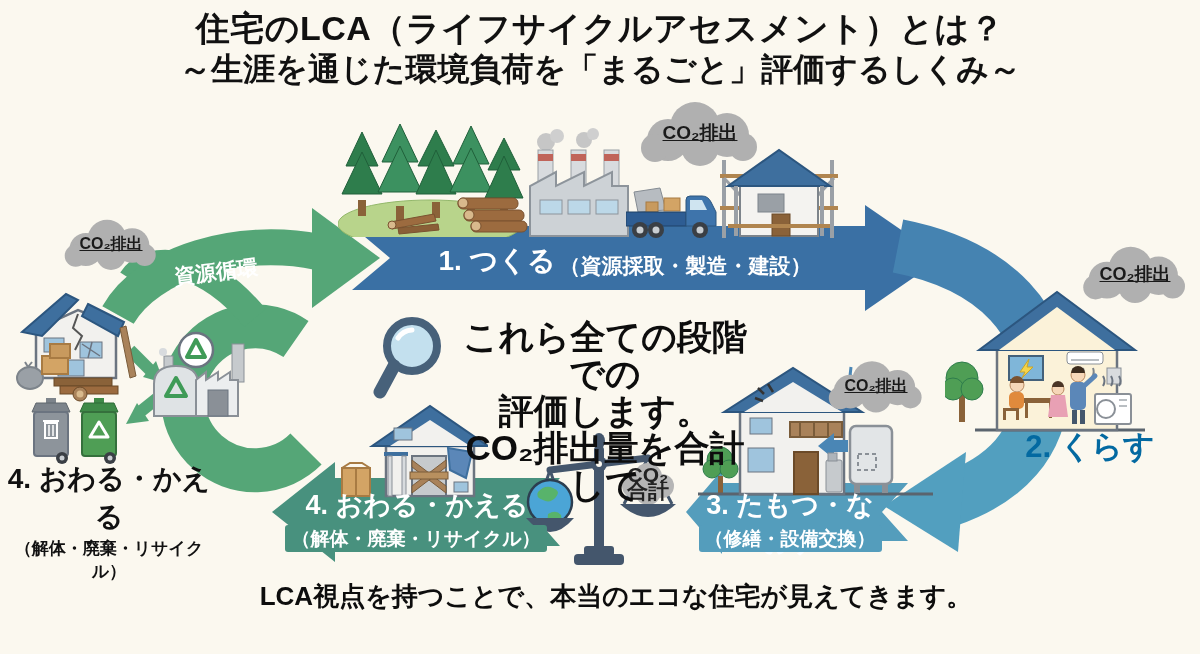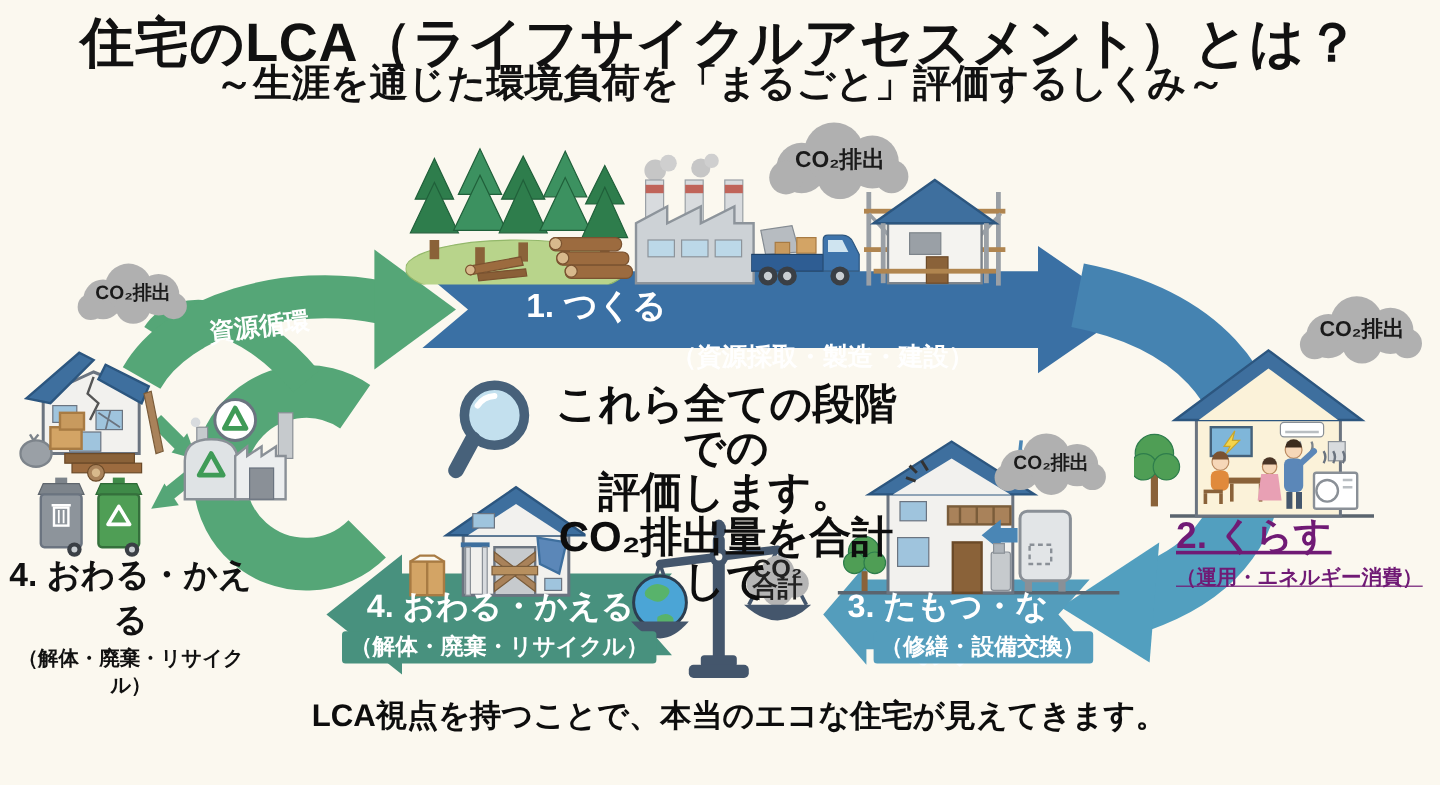--- a/index.html
+++ b/index.html
@@ -5,39 +5,39 @@
   html,body{margin:0;padding:0;background:#e8e8e8;}
   .canvas{
     position:relative;width:1200px;height:654px;overflow:hidden;
     background:#fbf8ef;
     font-family:"Liberation Sans","DejaVu Sans",sans-serif;
     color:#111;
   }
   .abs{position:absolute;}
   .noselect{user-select:none;}
   
-  .title{left:0;top:6px;width:100%;text-align:center;font-size:45px;font-weight:800;letter-spacing:.5px;}
+  .title{left:0;top:6px;width:100%;text-align:center;font-size:34px;font-weight:800;letter-spacing:.5px;}
   .subtitle{left:0;top:48px;width:100%;text-align:center;font-size:32px;font-weight:800;}
   
   #arrows{left:0;top:0;z-index:1;}
   .illus{z-index:2;}
   .lbl{z-index:3;font-weight:800;}
   .cloud{z-index:4;display:flex;align-items:center;justify-content:center;}
   .cloud svg{position:absolute;left:0;top:0;width:100%;height:100%;}
-  .cloud span{position:relative;font-weight:800;color:#1a1a1a;z-index:1;}
-  
-  .band1-label{left:360px;top:236px;width:530px;height:44px;display:flex;align-items:flex-start;justify-content:center;gap:4px;color:#fff;}
+  .cloud span{position:relative;font-weight:800;color:#1a1a1a;z-index:1;text-decoration:underline;}
+  
+  .band1-label{left:360px;top:236px;width:530px;height:44px;display:flex;align-items:flex-end;justify-content:center;gap:4px;color:#fff;}
   .band1-label .nm{font-size:28px;font-weight:800;}
   .band1-label .dt{font-size:21px;font-weight:800;margin-top:47px;}
   .res-label{left:174px;top:258px;font-size:21px;color:#fff;transform:rotate(-7deg);}
-  .stage2-label{left:980px;top:426px;width:220px;color:#701a75;text-decoration:underline;}
+  .stage2-label{left:980px;top:426px;width:220px;text-align:center;color:#0369a1;}
   .stage2-label .nm{font-size:31px;font-weight:800;}
   .stage2-label .dt{font-size:17px;font-weight:800;margin-top:2px;}
   .stage3-l1{left:694px;top:487px;width:192px;text-align:center;font-size:27px;color:#fff;}
-  .stage3-l2{left:723px;top:526px;width:192px;text-align:center;}
+  .stage3-l2{left:694px;top:526px;width:192px;text-align:center;}
   .stage3-l2 span{background:#549dbc;color:#fff;font-size:19px;font-weight:800;padding:3px 6px;border-radius:3px;}
   .stage4-l1{left:292px;top:487px;width:250px;text-align:center;font-size:27px;color:#fff;}
   .stage4-l2{left:280px;top:526px;width:272px;text-align:center;}
   .stage4-l2 span{background:#48917e;color:#fff;font-size:19px;font-weight:800;padding:3px 6px;border-radius:3px;}
   .stage4-outer{left:0px;top:460px;width:218px;text-align:center;color:#111;}
   .stage4-outer .nm{font-size:28px;font-weight:800;}
   .stage4-outer .dt{font-size:17px;font-weight:800;margin-top:1px;}
   
   .center-msg{left:448px;top:318px;width:314px;text-align:center;font-size:35px;line-height:37px;font-weight:800;color:#0d0d0d;}
   
@@ -371,21 +371,20 @@
 
   <div class="abs lbl band1-label">
     <span class="nm">1. つくる</span>
     <span class="dt">（資源採取・製造・建設）</span>
   </div>
 
   <div class="abs lbl res-label">資源循環</div>
 
   <div class="abs lbl stage2-label">
     <div class="nm">2. くらす</div>
-    <div class="dt">（運用・エネルギー消費）</div>
   </div>
 
   <div class="abs lbl stage3-l1">3. たもつ・なおす</div>
   <div class="abs lbl stage3-l2">
     <span>（修繕・設備交換）</span>
   </div>
 
   <div class="abs lbl stage4-l1">4. おわる・かえる</div>
   <div class="abs lbl stage4-l2">
     <span>（解体・廃棄・リサイクル）</span>

